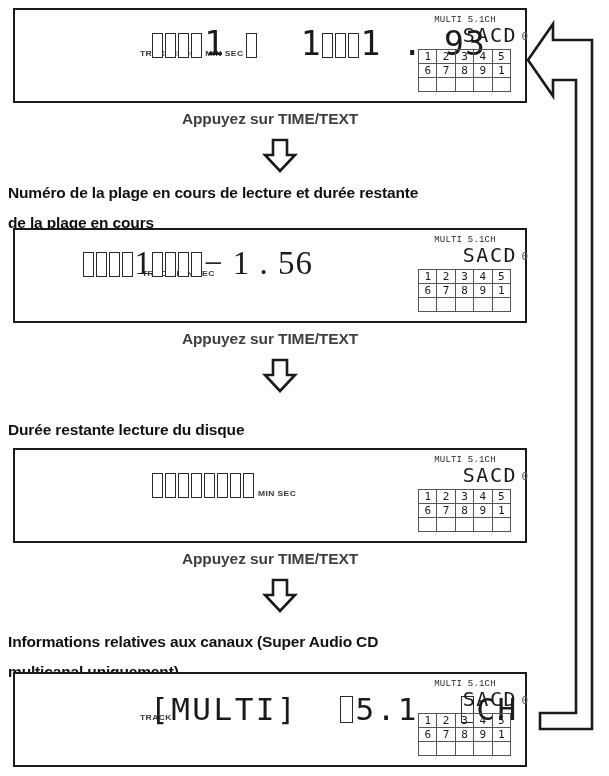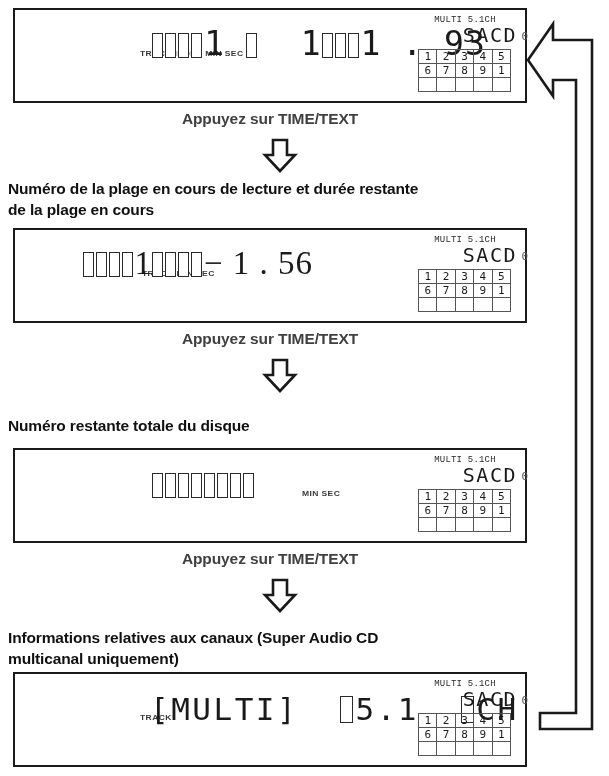--- a/index.html
+++ b/index.html
@@ -13,21 +13,21 @@
     position: relative;
     font-family: "Liberation Sans", sans-serif;
     overflow: hidden;
   }
 
   
   .caption {
     position: absolute;
     font-weight: bold;
     font-size: 15.5px;
-    line-height: 21px;
+    line-height: 30px;
     color: #111;
     letter-spacing: -0.15px;
     white-space: pre-line;
   }
 
   .press-label {
     position: absolute;
     font-weight: bold;
     font-size: 15.5px;
     color: #404040;
@@ -256,25 +256,25 @@
     </div>
   </div>
 </div>
 
 <div class="press-label" style="top:330px;left:13px;width:514px;">Appuyez sur TIME/TEXT</div>
 
 <svg class="down-arrow" style="left:262px;top:358px;" viewBox="0 0 36 36">
   <polygon points="11,2 25,2 25,17 33,17 18,33 3,17 11,17" fill="#ffffff" stroke="#1a1a1a" stroke-width="2.6" stroke-linejoin="miter"></polygon>
 </svg>
 
-<div class="caption" style="left:8px;top:415px;width:560px;">Numéro restante totale du disque</div>
+<div class="caption" style="left:8px;top:415px;width:560px;">Durée restante lecture du disque</div>
 
 <div class="panel" style="top:448px;height:95px;">
   <div class="panel-inner">
-    <div class="field-label" style="left:243px;top:38px;margin-left:44px;">MIN SEC</div>
+    <div class="field-label" style="left:243px;top:38px;">MIN SEC</div>
 
     <div class="lcd-readout" style="bottom:8px;">
       <span class="seg"></span><span class="seg"></span><span class="seg"></span><span class="seg"></span><span class="seg"></span><span class="seg"></span><span class="seg"></span><span class="seg"></span>
     </div>
 
     <div class="sacd-block">
       <div class="multi-label">MULTI 5.1CH</div>
       <div class="sacd-text">SACD</div>
       <table class="ch-grid">
         <tbody>

